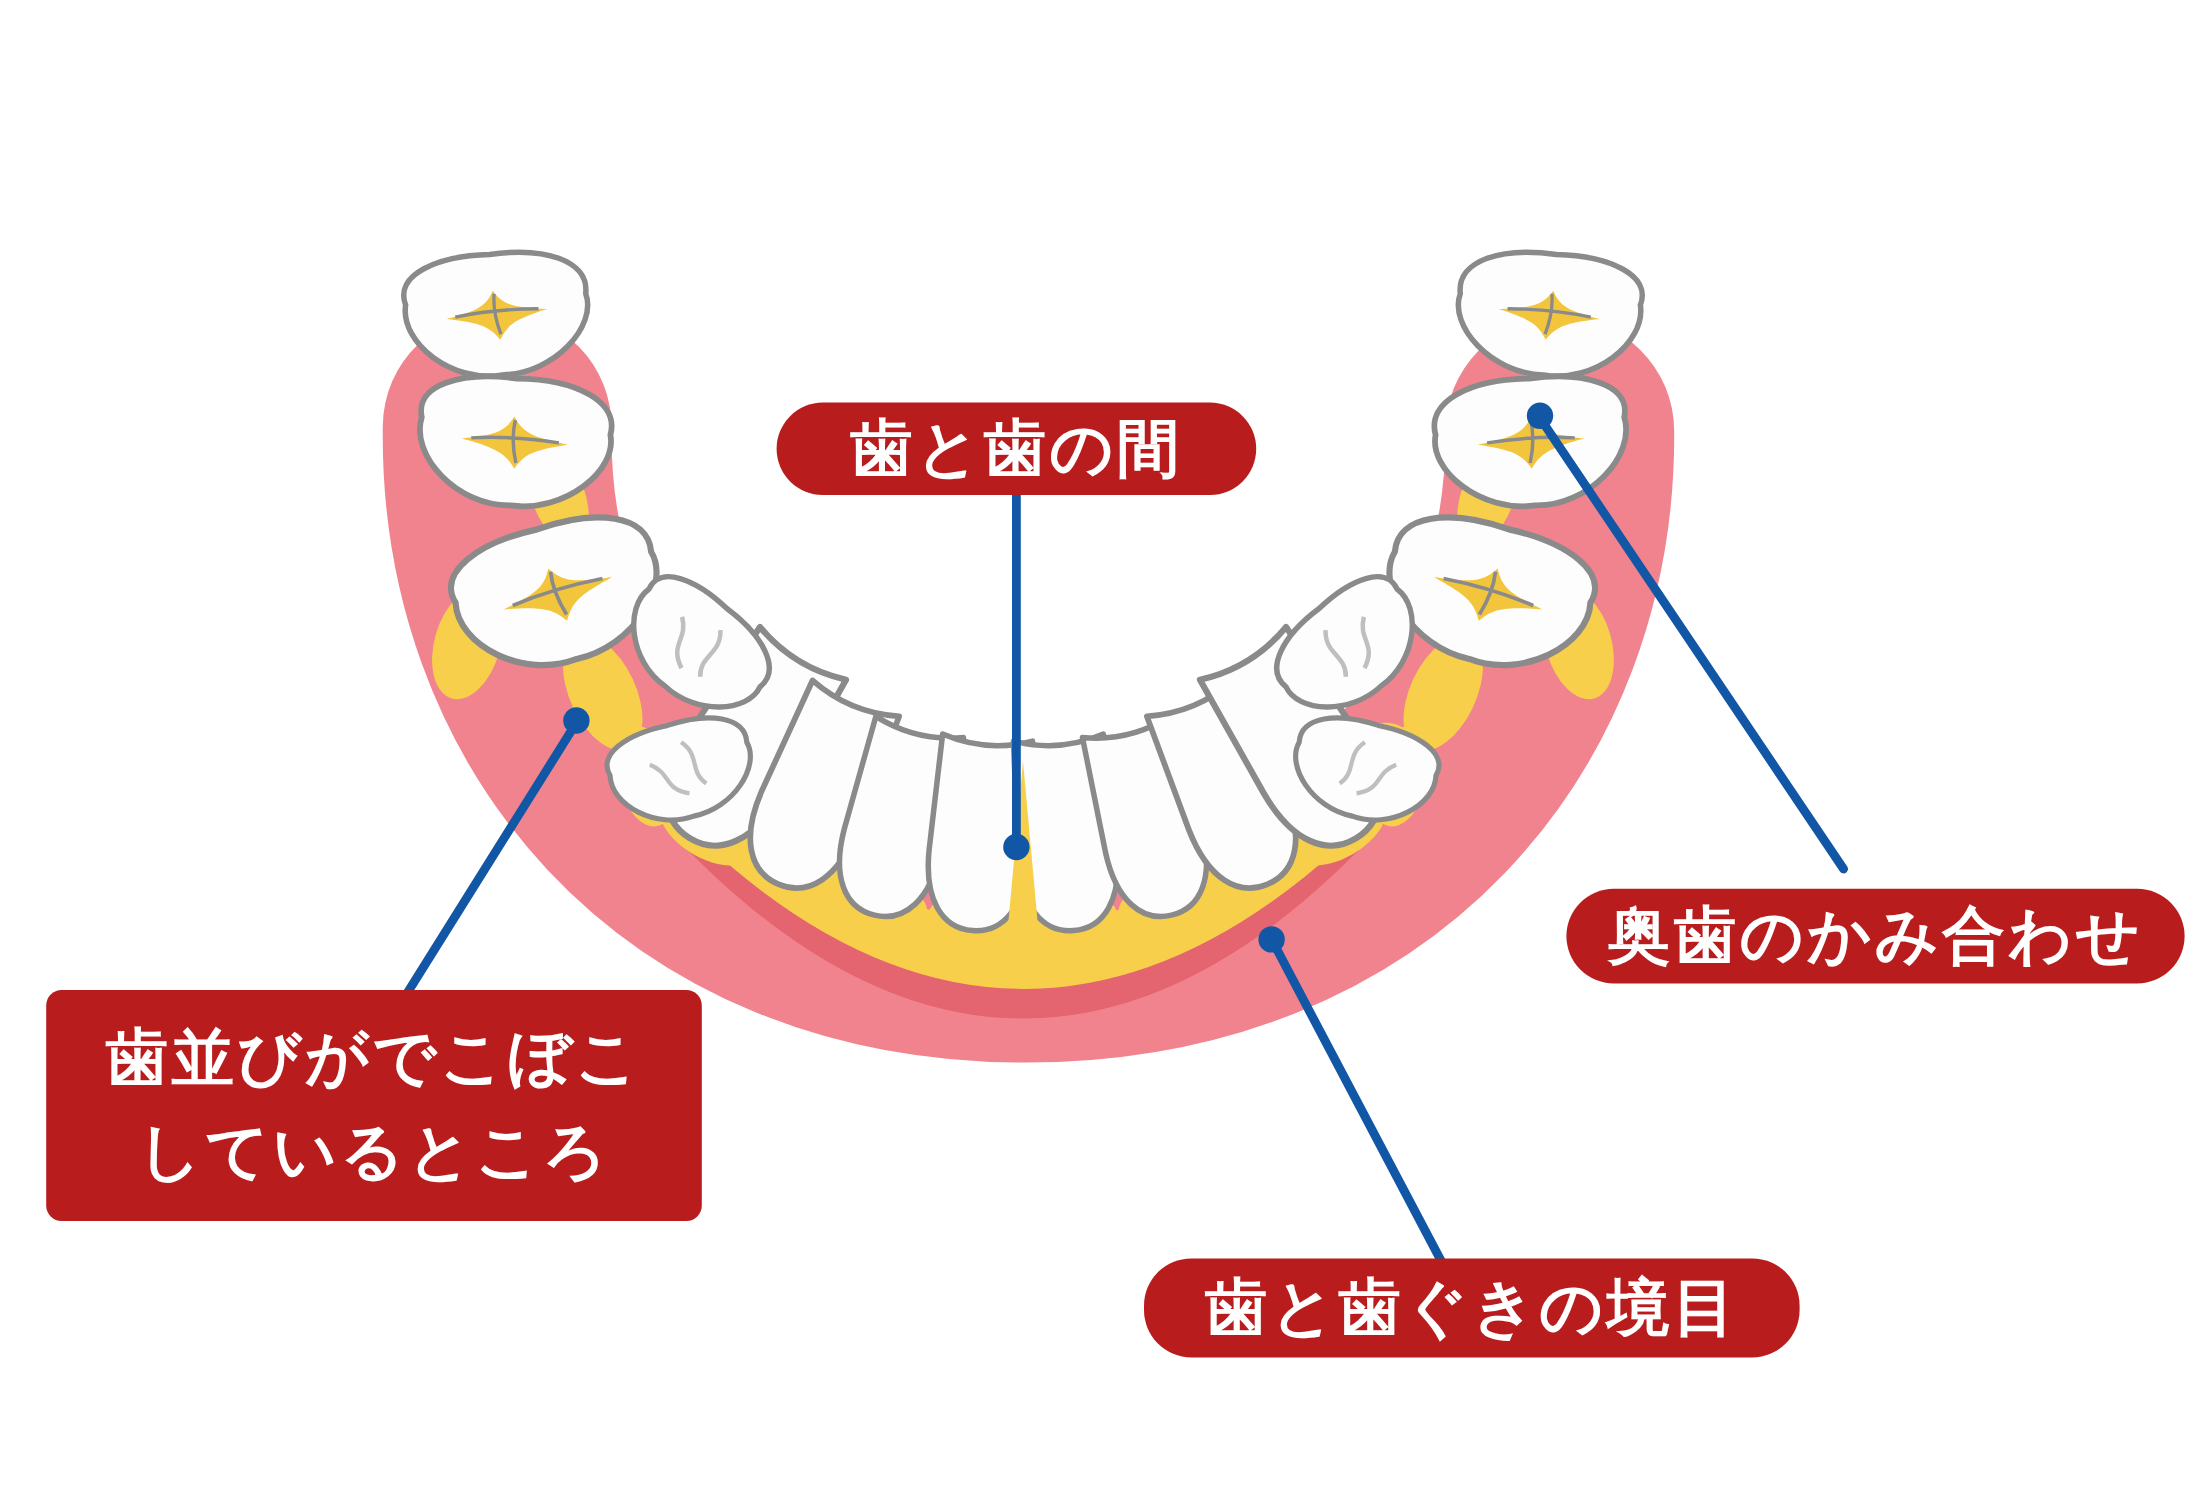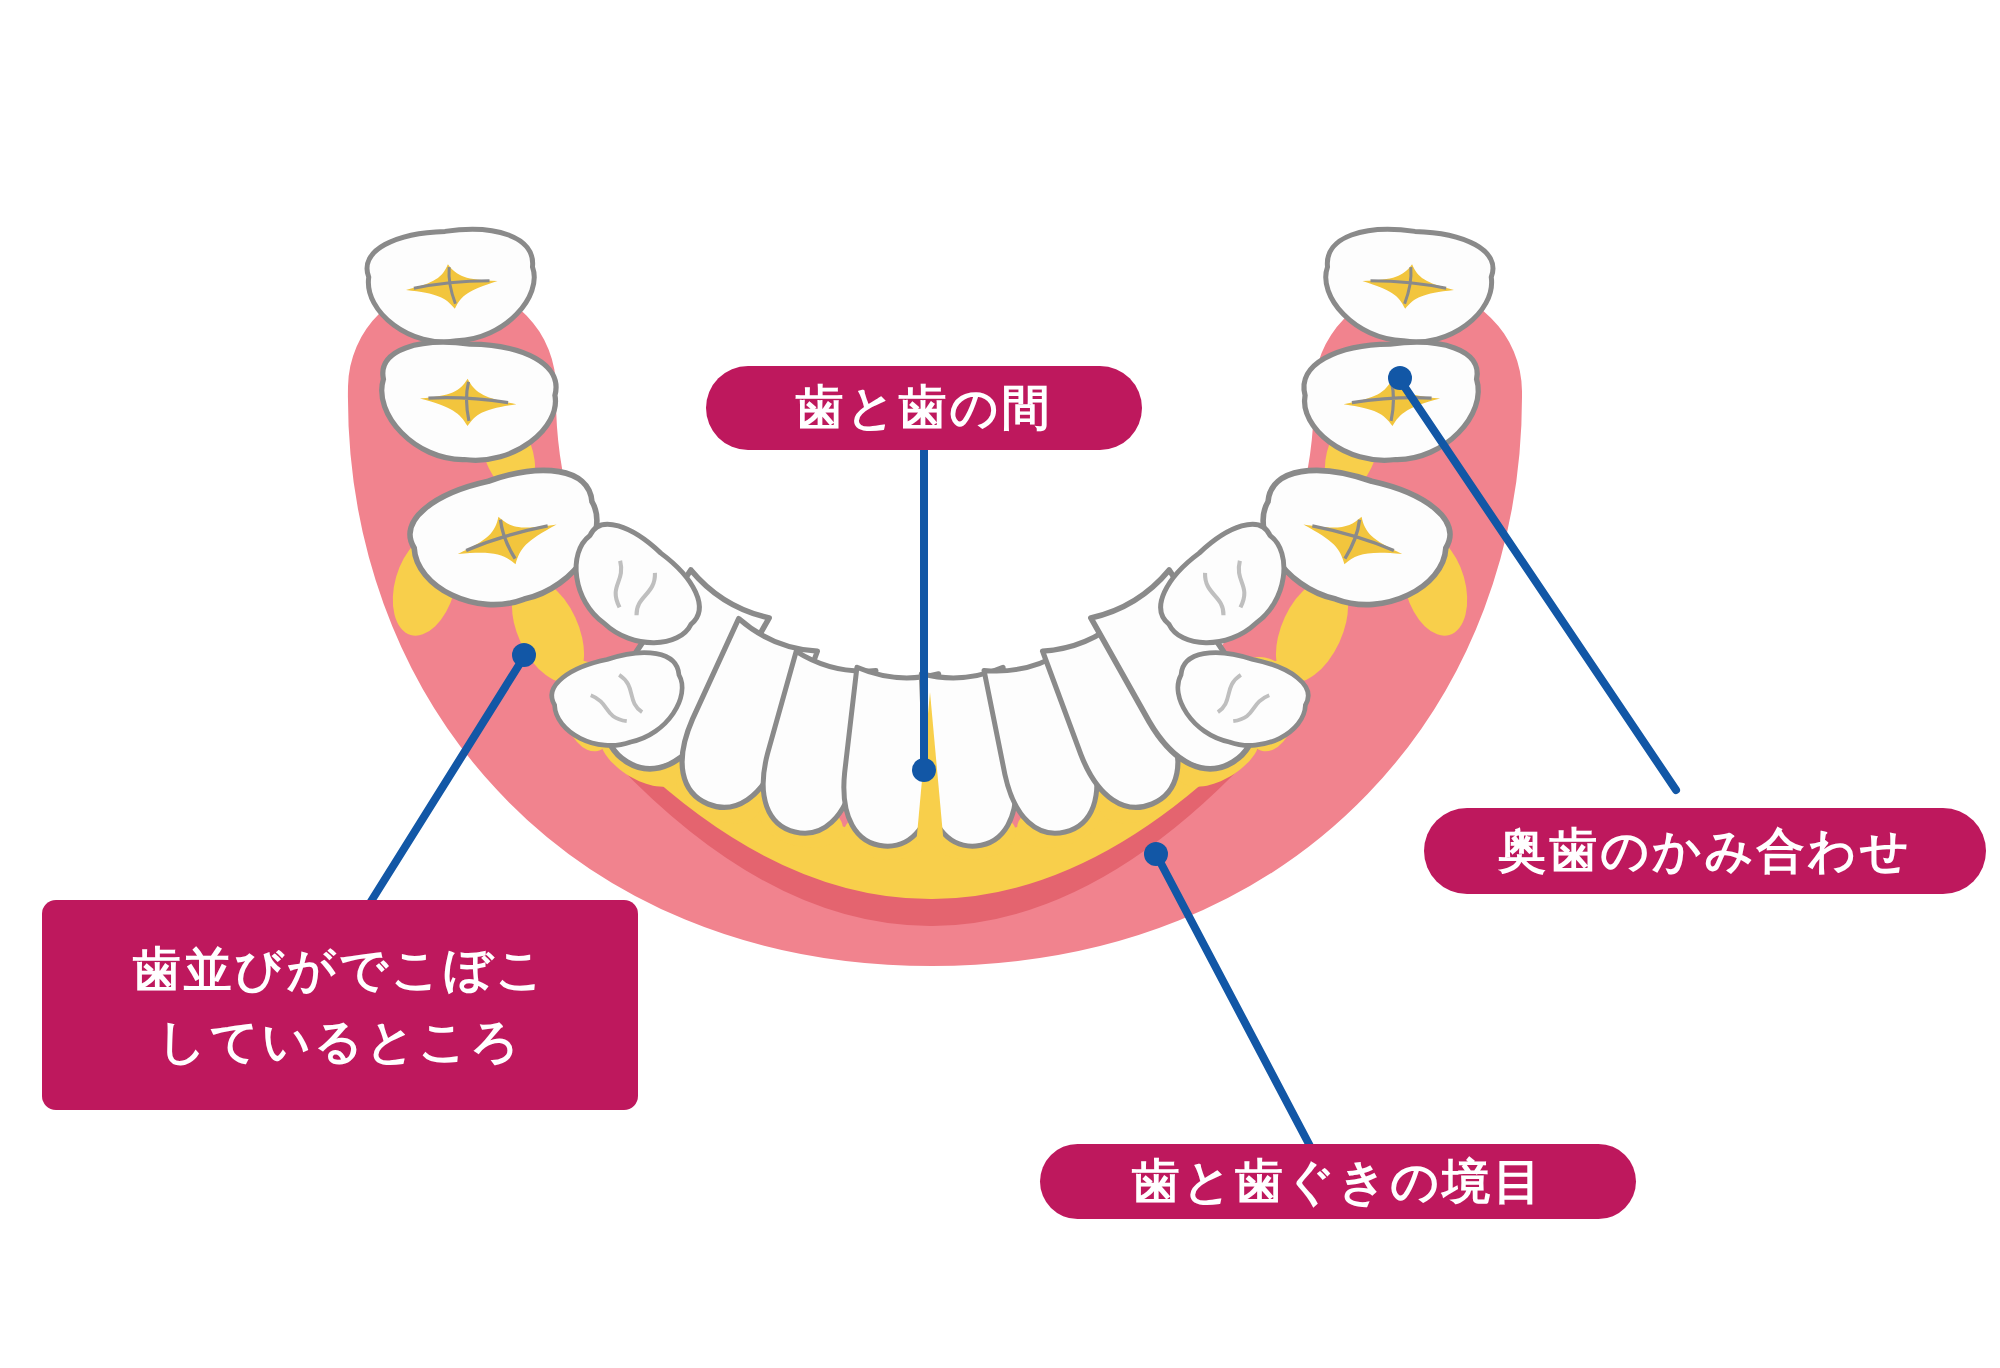--- a/index.html
+++ b/index.html
@@ -6,27 +6,27 @@
   .stage{
     position:relative;
     width:2000px;height:1368px;
     background:#ffffff;
     overflow:hidden;
     font-family:"DejaVu Sans","Liberation Sans",sans-serif;
   }
   .stage svg{position:absolute;left:0;top:0;}
   .pill{
     position:absolute;
-    background:#be185d;
+    background:#b91c1c;
     color:#ffffff;
     display:flex;
     align-items:center;
     justify-content:center;
     font-weight:bold;
-    font-size:48px;
+    font-size:57px;
     letter-spacing:3px;
     border-radius:48px;
     text-align:center;
     z-index:5;
   }
   .pill.multiline{flex-direction:column;line-height:1.5;}
 </style>
 </head>
 <body>
 
@@ -154,17 +154,17 @@
 
   <div class="pill" style="left:1424px;top:808px;width:562px;height:86px;border-radius:43px;">
     <span>奥歯のかみ合わせ</span>
   </div>
 
   <div class="pill multiline" style="left:42px;top:900px;width:596px;height:210px;border-radius:14px;">
     <span>歯並びがでこぼこ</span>
     <span>しているところ</span>
   </div>
 
-  <div class="pill" style="left:1040px;top:1144px;width:596px;height:75px;border-radius:43px;">
+  <div class="pill" style="left:1040px;top:1144px;width:596px;height:90px;border-radius:43px;">
     <span>歯と歯ぐきの境目</span>
   </div>
 
 </div>
 
 </body></html>

